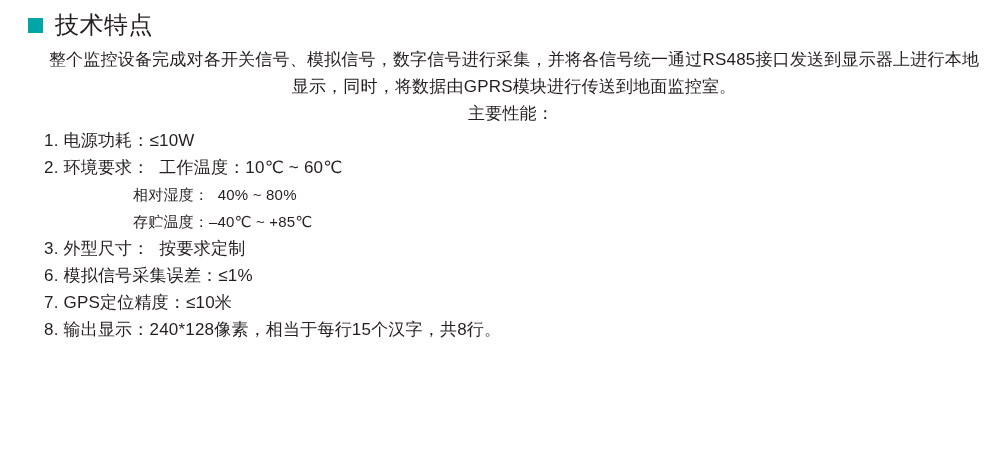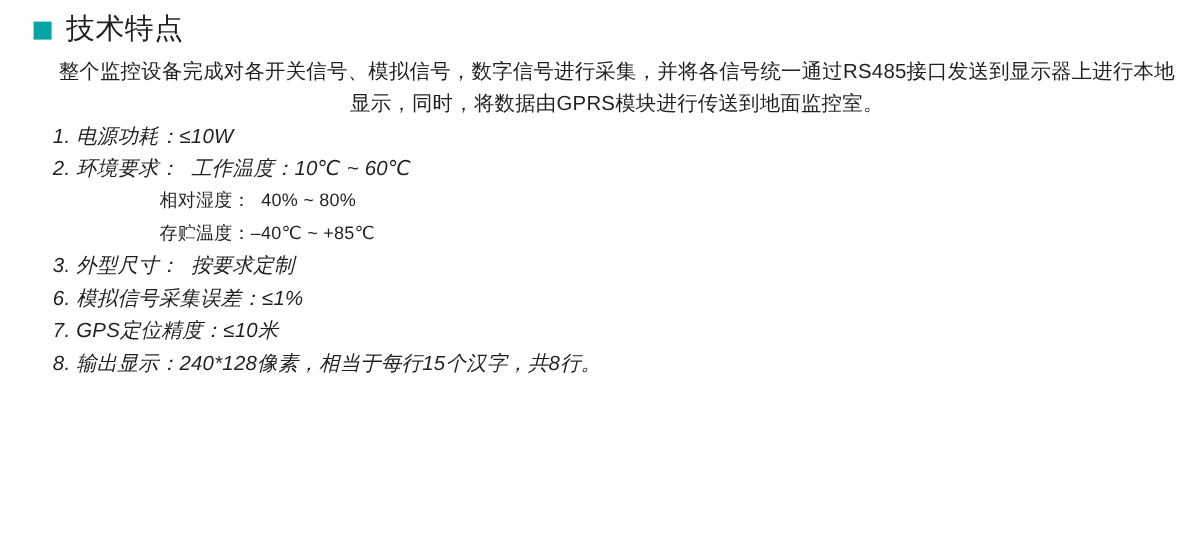--- a/index.html
+++ b/index.html
@@ -59,21 +59,20 @@
     margin: 0;
     padding: 0;
     list-style: none;
   }
   .list li {
     font-size: 17px;
     line-height: 27px;
     color: #231f20;
     letter-spacing: 0.2px;
     white-space: pre;
-    font-style: italic;
   }
   .sub-line {
     font-size: 15px;
     line-height: 27px;
     color: #231f20;
     letter-spacing: 0.2px;
     white-space: pre;
   }
 </style>
 </head>
@@ -83,20 +82,21 @@
 
   <div class="section-heading">
     <span class="heading-marker" style="background: rgb(0, 166, 166);"></span>
     <span class="heading-text">技术特点</span>
   </div>
 
   <div class="body-block">
 
     <div class="para intro">整个监控设备完成对各开关信号、模拟信号，数字信号进行采集，并将各信号统一通过RS485接口发送到显示器上进行本地显示，同时，将数据由GPRS模块进行传送到地面监控室。</div>
 
+    <div class="para">主要性能：</div>
 
     <ul class="list">
       <li>1. 电源功耗：≤10W</li>
       <li>2. 环境要求：  工作温度：10℃ ~ 60℃</li>
     </ul>
 
     <div class="sub-line" style="padding-left:89px;">相对湿度：  40% ~ 80%</div>
     <div class="sub-line" style="padding-left:89px;">存贮温度：–40℃ ~ +85℃</div>
 
     <ul class="list">

